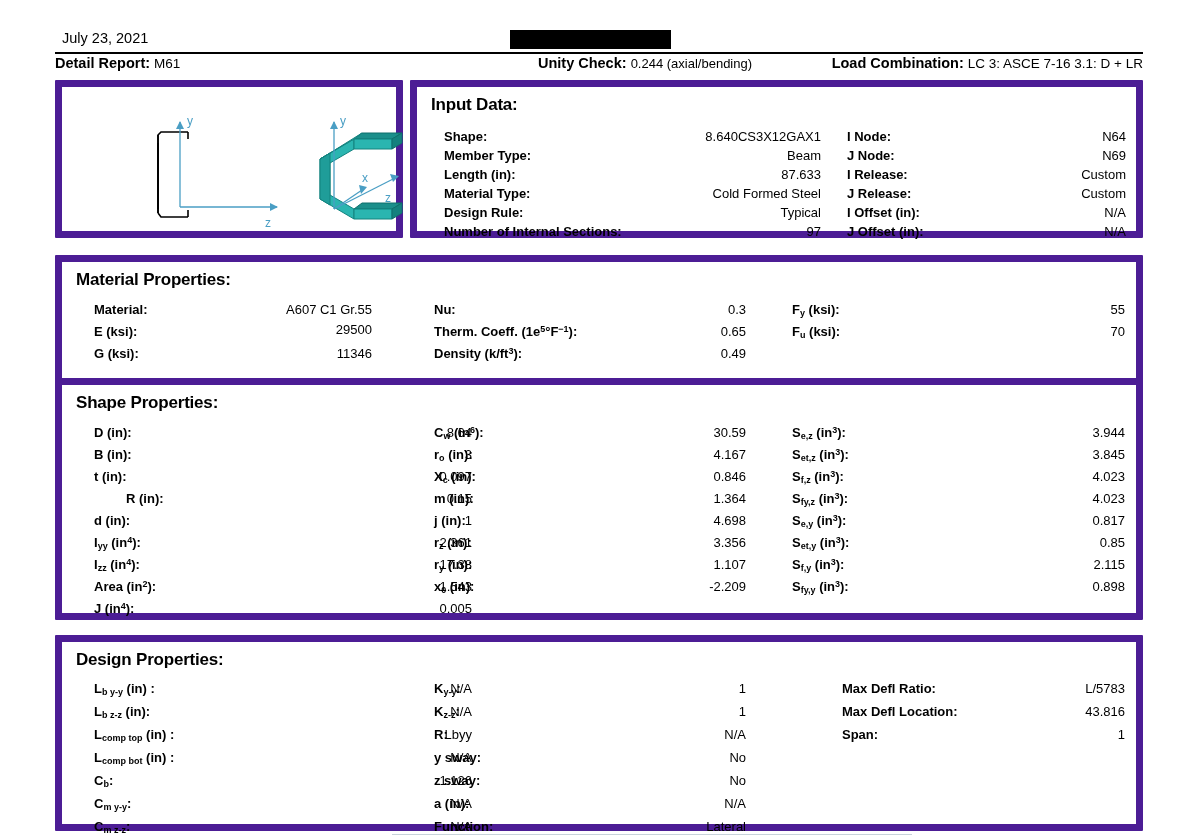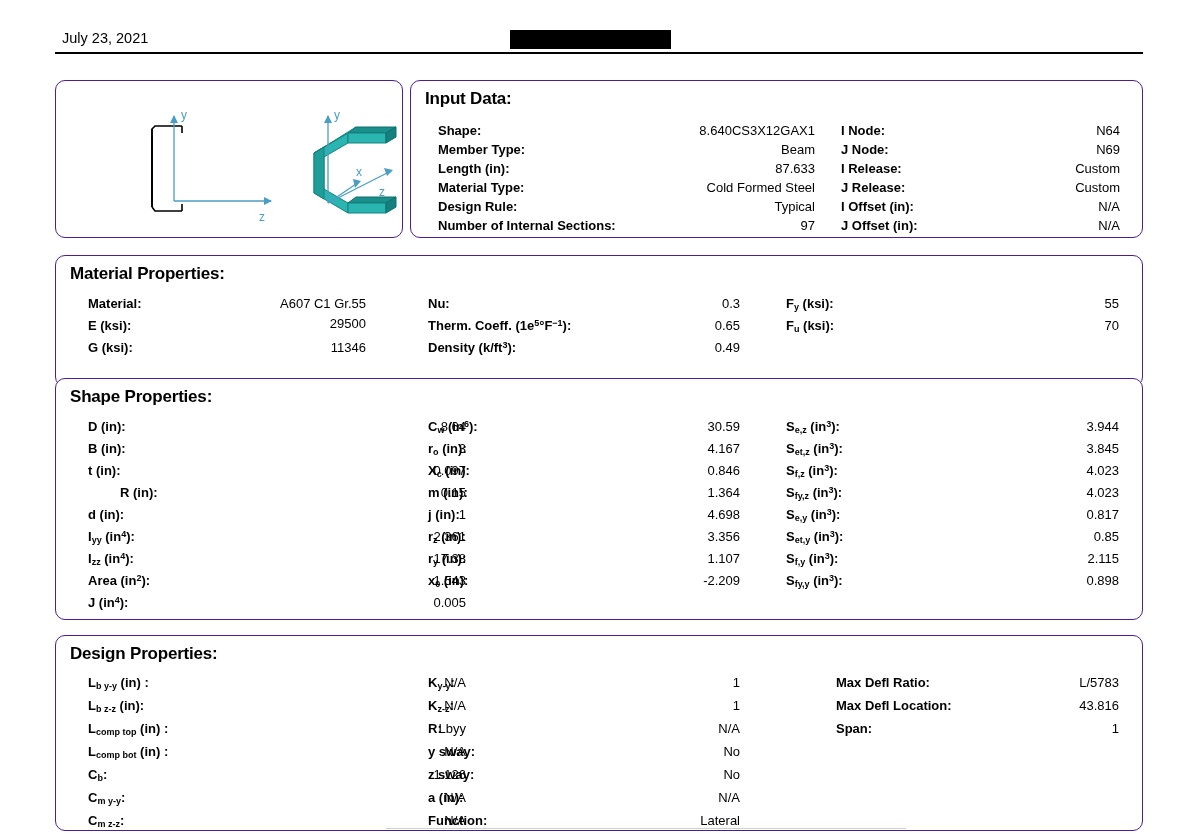--- a/index.html
+++ b/index.html
@@ -86,22 +86,22 @@
     text-align: right;
   }
   .hdr-right .val {
     font-weight: normal;
     font-size: 13.5px;
   }
 
   
   .panel {
     position: absolute;
-    border: 1px solid #4c1d95;
-    border-radius: 10px;
+    border: 7px solid #4c1d95;
+    border-radius: 1px;
     background: #ffffff;
     box-sizing: border-box;
   }
   .panel-title {
     font-size: 17px;
     font-weight: bold;
     letter-spacing: -0.2px;
   }
 
   
@@ -173,20 +173,34 @@
 </style>
 </head>
 <body>
 
 <div class="page">
 
   <div class="hdr-date">July 23, 2021</div>
   <div class="hdr-redaction"></div>
   <div class="hdr-rule"></div>
 
+  <div class="hdr-row">
+    <div class="hdr-left">
+      <span>Detail Report:</span>
+      <span class="val">M61</span>
+    </div>
+    <div class="hdr-center">
+      <span>Unity Check:</span>
+      <span class="val">0.244 (axial/bending)</span>
+    </div>
+    <div class="hdr-right">
+      <span>Load Combination:</span>
+      <span class="val">LC 3: ASCE 7-16 3.1: D + LR</span>
+    </div>
+  </div>
 
   <div class="panel" id="shape-preview">
     <svg class="svg-holder" width="348" height="158" viewBox="0 0 348 158">
 
       <g stroke="#000000" stroke-width="1.6" fill="none">
         <path d="M 96 52 L 96 48 L 99 45 L 126 45"></path>
         <path d="M 96 56 L 96 122 "></path>
         <path d="M 96 126 L 99 130 L 126 130"></path>
         <path d="M 96 52 L 96 126"></path>
         <path d="M 126 45 L 126 45"></path>

